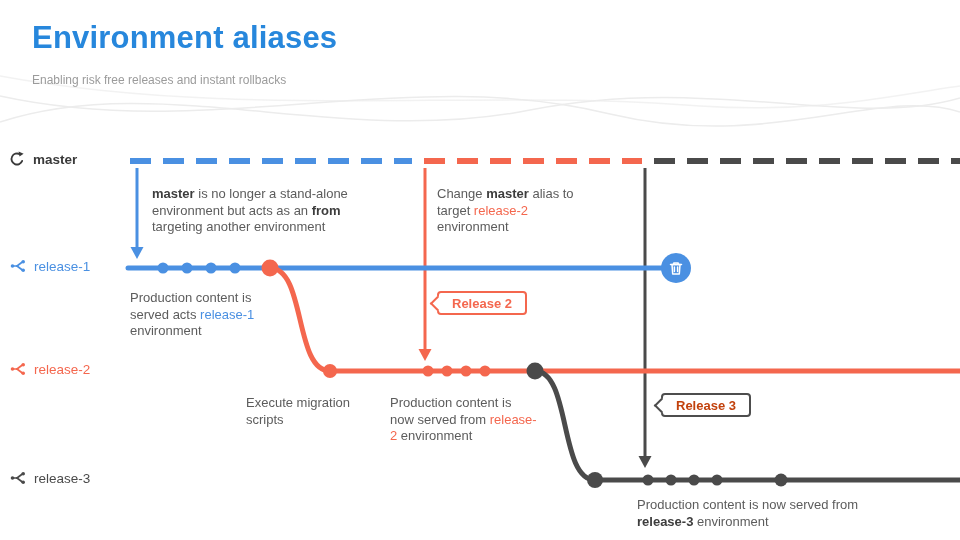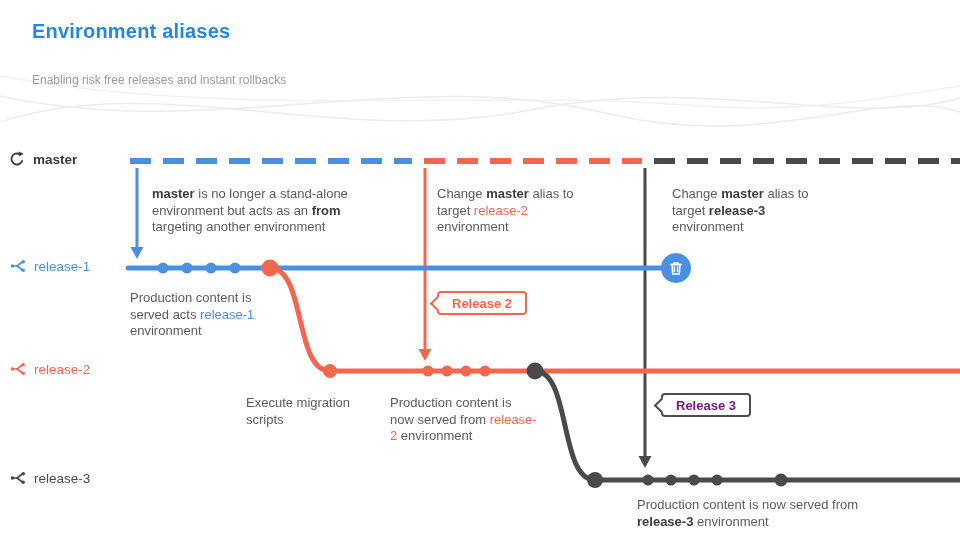--- a/index.html
+++ b/index.html
@@ -1,21 +1,21 @@
 <!DOCTYPE html>
 <html><head>
 <meta charset="utf-8">
 <style>
   * { margin:0; padding:0; box-sizing:border-box; }
   html,body { width:960px; height:540px; background:#ffffff; overflow:hidden;
     font-family:"Liberation Sans", sans-serif; }
   .stage { position:absolute; left:0; top:0; width:960px; height:540px; }
   .canvas { position:absolute; left:0; top:0; }
 
-  .title { position:absolute; left:32px; top:20px; font-size:20px; font-weight:bold;
+  .title { position:absolute; left:32px; top:20px; font-size:31px; font-weight:bold;
     color:#2787DC; letter-spacing:.2px; }
   .subtitle { position:absolute; left:32px; top:73px; font-size:12px; color:#9B9B9B; }
 
   .branch-label { position:absolute; display:flex; align-items:center; gap:7px;
     font-size:13.5px; color:#4A4A4A; }
   .branch-label .ic { display:flex; align-items:center; }
   .lbl-master { left:8px;  top:151px; font-weight:bold; color:#3A3A3A; }
   .lbl-r1 { left:10px; top:258px; color:#4A90E2; }
   .lbl-r2 { left:10px; top:361px; color:#F4674E; }
   .lbl-r3 { left:10px; top:470px; color:#4A4A4A; }
@@ -25,21 +25,21 @@
   .c-blue  { color:#4A90E2; }
   .c-coral { color:#F4674E; }
 
   .flag { position:absolute; height:24px; display:flex; align-items:center;
     padding:0 13px; background:#fff; border:2px solid; border-radius:4px;
     font-size:13px; font-weight:bold; z-index:3; }
   .flag .tip { position:absolute; left:-7px; top:4.5px; width:11px; height:11px;
     background:#fff; transform:rotate(45deg); border-left:2px solid; border-bottom:2px solid;
     border-color:inherit; }
   .flag-r2 { left:437px; top:291px; border-color:#F4674E; color:#F4674E; }
-  .flag-r3 { left:661px; top:393px; border-color:#4D4D4D; color:#701a75; }
+  .flag-r3 { left:661px; top:393px; border-color:#4D4D4D; color:#c2410c; }
 
   .trash-btn { position:absolute; left:661px; top:253px; width:30px; height:30px;
     border-radius:50%; background:#4A90E2; display:flex; align-items:center;
     justify-content:center; cursor:pointer; z-index:3; }
 </style>
 </head>
 <body>
 
 <div class="stage">
 
@@ -163,23 +163,20 @@
   </div>
 
   <div class="note" style="left:152px; top:186px; width:224px">
     <b>master</b><span> is no longer a stand-alone environment but acts as an </span><b>from</b><span> targeting another environment</span>
   </div>
 
   <div class="note" style="left:437px; top:186px; width:158px">
     <span>Change </span><b>master</b><span> alias to target </span><span class="c-coral">release-2</span><span> environment</span>
   </div>
 
-  <div class="note" style="left:672px; top:186px; width:158px">
-    <span>Change </span><b>master</b><span> alias to target </span><b>release-3</b><span> environment</span>
-  </div>
 
   <div class="note" style="left:130px; top:290px; width:152px">
     <span>Production content is served acts </span><span class="c-blue">release-1</span><span> environment</span>
   </div>
 
   <div class="note" style="left:246px; top:395px; width:122px">
     <span>Execute migration scripts</span>
   </div>
 
   <div class="note" style="left:390px; top:395px; width:148px">

